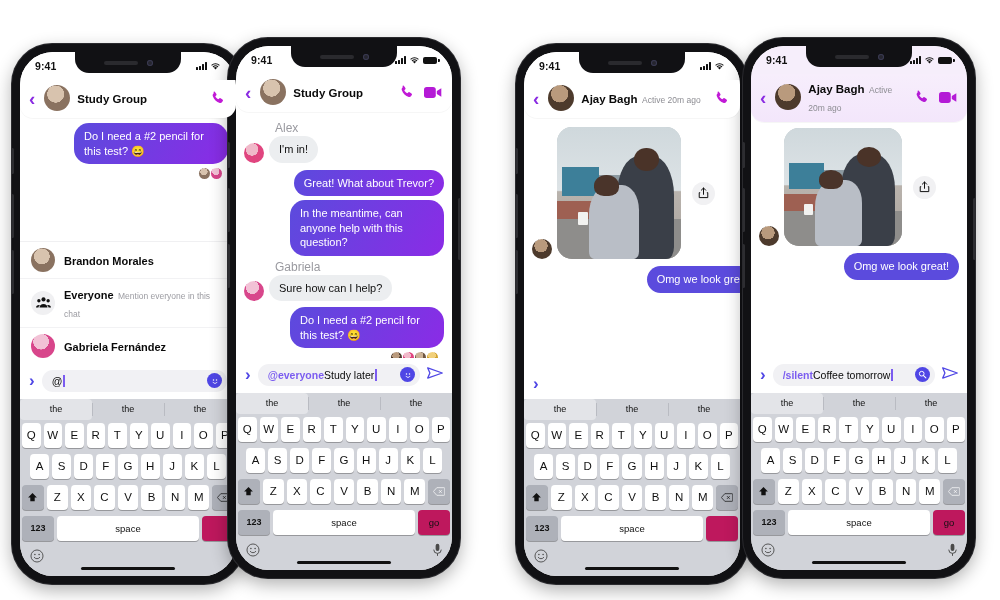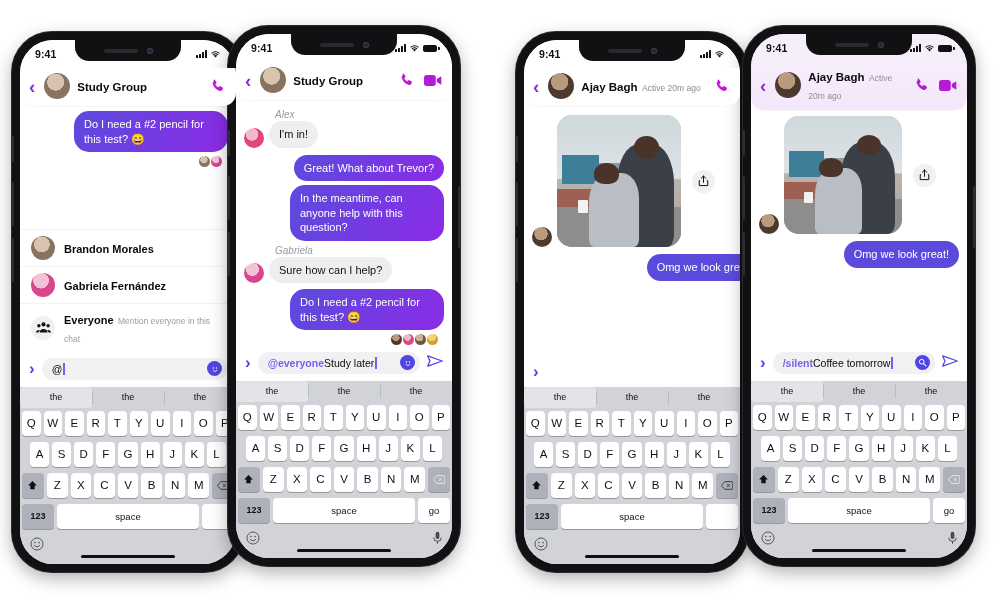--- a/index.html
+++ b/index.html
@@ -2,21 +2,21 @@
 <html><head>
 <meta charset="utf-8">
 <style>
   * { box-sizing: border-box; margin:0; padding:0; }
   html,body { width:1000px; height:600px; overflow:hidden; }
   body {
     background:#ffffff;
     font-family:"Liberation Sans", sans-serif;
     position:relative;
   }
-  .stage { position:absolute; inset:0; }
+  .stage { position:absolute; inset:0;margin-top:12px; }
 
   
   .phone {
     position:absolute;
     width:232px; height:540px;
     background:#111114;
     border-radius:40px;
     box-shadow:0 0 0 1px #2a2a2e, 0 6px 18px rgba(0,0,0,.32);
     overflow:hidden;
   }
@@ -75,21 +75,21 @@
   .hdr-av { width:26px; height:26px; border-radius:50%; flex:0 0 26px; overflow:hidden; position:relative; }
   .hdr-txt { flex:1 1 auto; min-width:0; }
   .hdr-name { font-size:11.5px; font-weight:bold; color:#0a0a0a; white-space:nowrap; overflow:hidden; text-overflow:ellipsis; line-height:1.2; }
   .hdr-sub { font-size:8.5px; color:#8d8d93; line-height:1.25; margin-top:.5px; }
   .hdr-actions { display:flex; align-items:center; gap:9px; flex:0 0 auto; }
 
   
   .conv { flex:1 1 auto; position:relative; background:#fff; overflow:hidden; padding:5px 8px 0 8px; }
   .row { display:flex; align-items:flex-end; gap:5px; margin-bottom:4px; }
   .row.out { justify-content:flex-end; }
-  .sender { font-size:10px; color:#9a9aa0; margin:4px 0 1px 31px;font-style:italic; }
+  .sender { font-size:12px; color:#9a9aa0; margin:4px 0 1px 31px; }
   .av { width:20px; height:20px; border-radius:50%; flex:0 0 20px; overflow:hidden; }
   .bub {
     max-width:77%; padding:6px 10px; border-radius:15px;
     font-size:11px; line-height:1.32; word-wrap:break-word;
   }
   .bub.in { background:#eceef0; color:#111;text-align:right; }
   .bub.out { background:linear-gradient(120deg,#5b4bdd 0%, #8b2be6 100%); color:#fff; }
   .bub.out.flat { background:#5b4bdd; }
   .photo { width:124px; height:132px; border-radius:15px; overflow:hidden; position:relative; background:#b9c3c8; }
   .sharebtn {
@@ -130,21 +130,21 @@
   .predict div.sel { background:#e3e4e8; border-radius:4px; }
   .predict div + div:before { content:""; position:absolute; left:0; top:4px; bottom:4px; width:1px; background:#b9bbc2; }
   .krow { display:flex; justify-content:center; gap:3px; padding:3px 2px; }
   .key {
     background:#fff; border-radius:4px; height:25px; min-width:16px; flex:1 1 0;
     display:flex; align-items:center; justify-content:center;
     font-size:11.5px; color:#111; box-shadow:0 1px 0 rgba(0,0,0,.28);
   }
   .key.wide { flex:0 0 22px; background:#aeb1b9; }
   .key.space { flex:3 1 0; font-size:9.5px; }
-  .key.act { flex:0 0 32px; background:#ffffff; font-size:9.5px; }
+  .key.act { flex:0 0 32px; background:#be185d; font-size:9.5px; }
   .key.num { flex:0 0 32px; background:#aeb1b9; font-size:9px; font-weight:bold; }
   .kbfoot { display:flex; align-items:center; justify-content:space-between; padding:3px 10px 0 10px; height:22px; }
   .homebar { width:94px; height:3.2px; background:#111; border-radius:3px; margin:1px auto 4px auto; }
 
   
   .ph-sky { position:absolute; inset:0; background:linear-gradient(180deg,#cfd8dc 0%, #dde3e6 48%, #b9b3ad 49%, #a9a29c 100%); }
   .ph-bld1 { position:absolute; left:4%; top:30%; width:30%; height:22%; background:#3d7f99; }
   .ph-bld2 { position:absolute; left:34%; top:36%; width:18%; height:16%; background:#8d9aa1; }
   .ph-roof { position:absolute; left:0; bottom:28%; width:72%; height:16%; background:#9a5243; opacity:.85; }
   .ph-ground { position:absolute; left:0; bottom:0; width:100%; height:30%; background:#8e8d8b; }
@@ -216,39 +216,39 @@
       </div>
 
       <div class="sheet">
         <div class="srow">
           <span class="ico av-b"></span>
           <span>
             <span class="s-title">Brandon Morales</span>
           </span>
         </div>
         <div class="srow">
-          <span class="ico av-c"></span>
-          <span>
-            <span class="s-title">Gabriela Fernández</span>
-          </span>
-        </div>
-        <div class="srow">
           <span class="ico grey">
             <svg width="15" height="13" viewBox="0 0 24 20">
                 <circle cx="12" cy="5" r="3.3" fill="#111"></circle>
                 <circle cx="4.6" cy="7.2" r="2.7" fill="#111"></circle>
                 <circle cx="19.4" cy="7.2" r="2.7" fill="#111"></circle>
                 <path d="M5.6 18c0-3.4 2.9-5.6 6.4-5.6s6.4 2.2 6.4 5.6z" fill="#111"></path>
                 <path d="M0 18c0-2.5 2-4.1 4.6-4.1 .6 0 1.2.1 1.7.3C4.8 15.2 4 16.5 4 18z" fill="#111"></path>
                 <path d="M24 18c0-2.5-2-4.1-4.6-4.1-.6 0-1.2.1-1.7.3 1.5 1 2.3 2.3 2.3 3.8z" fill="#111"></path>
               </svg>
           </span>
           <span>
             <span class="s-title">Everyone</span>
             <span class="s-sub">Mention everyone in this chat</span>
+          </span>
+        </div>
+        <div class="srow">
+          <span class="ico av-c"></span>
+          <span>
+            <span class="s-title">Gabriela Fernández</span>
           </span>
         </div>
       </div>
 
       <div class="composer">
         <span class="compchev">›</span>
         <span class="field">
           <span class="ftext">
               <span>@</span>
               <span class="caret"></span>

